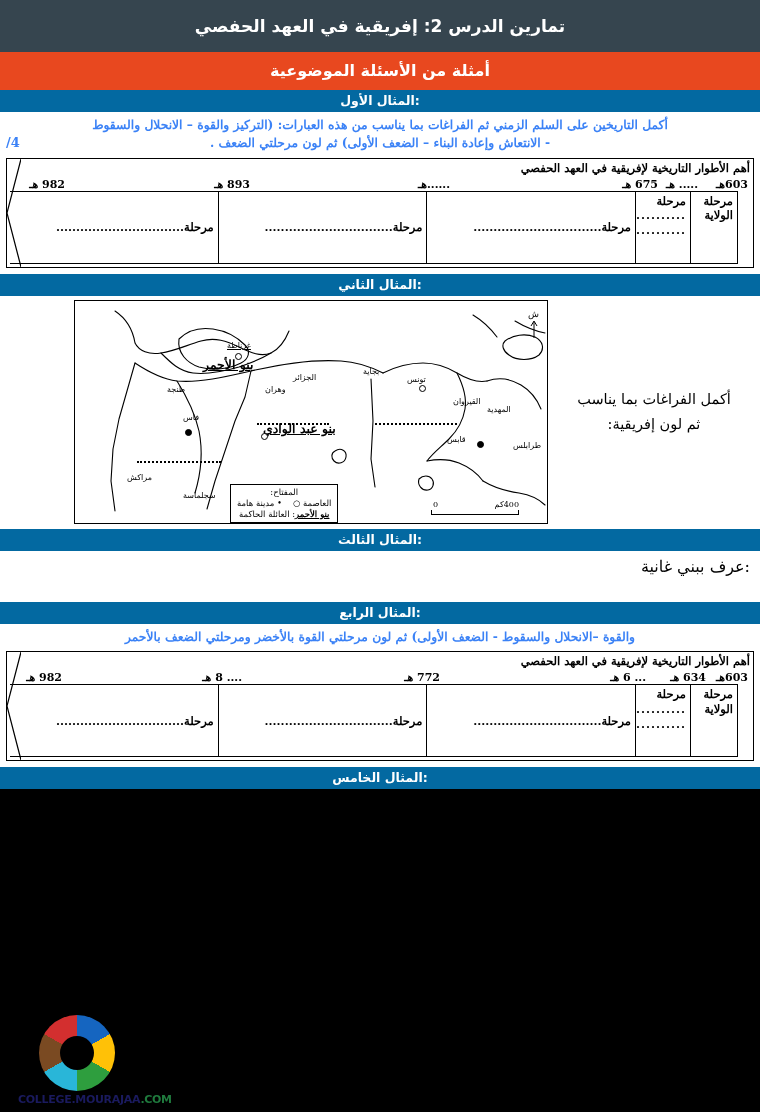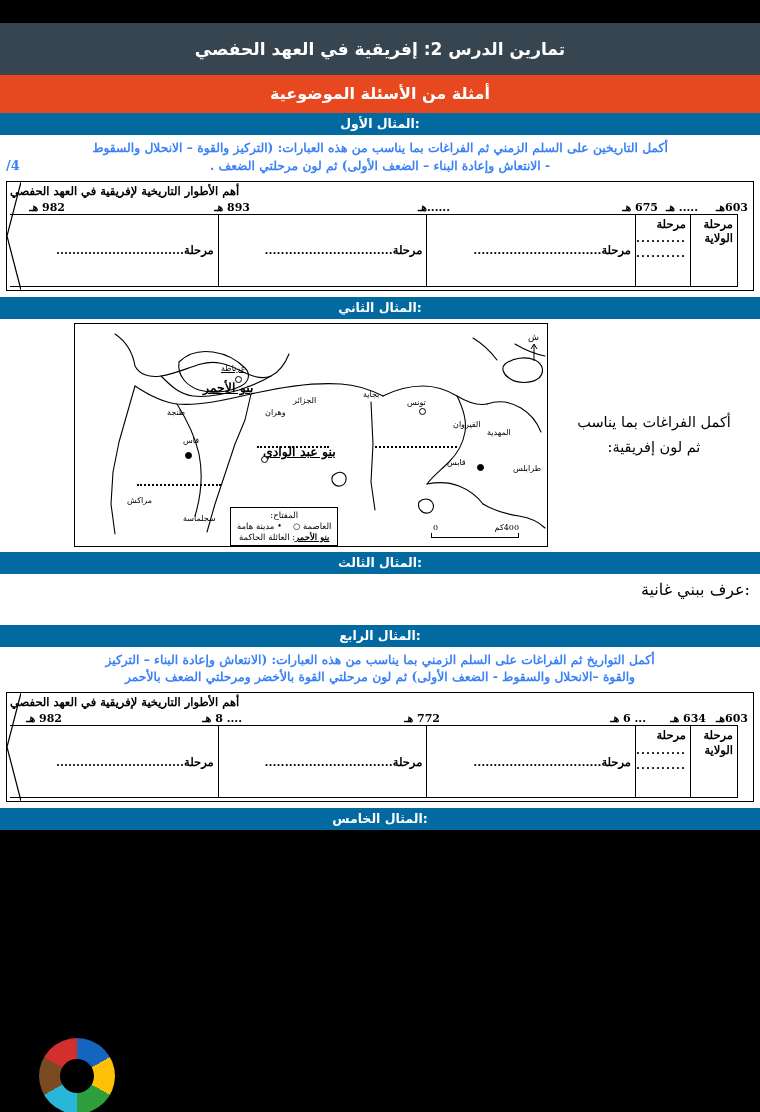--- a/index.html
+++ b/index.html
@@ -10,21 +10,20 @@
     overflow:hidden;position:relative;
   }
   .page{width:760px;height:1112px;position:relative;background:#000;}
 
   
   .title-bar{
     background:#36454f;color:#ffffff;
     text-align:center;font-weight:bold;
     font-size:17px;line-height:52px;height:52px;
     letter-spacing:0px;
-    margin-top:23px;
   }
   .orange-bar{
     background:#e8481f;color:#ffffff;
     text-align:center;font-weight:bold;
     font-size:16px;line-height:38px;height:38px;
   }
   .section-bar{
     background:#0369a1;color:#ffffff;
     text-align:center;font-weight:bold;
     font-size:12.5px;line-height:22px;height:22px;
@@ -51,21 +50,21 @@
     background:#ffffff;
     padding:2px 6px 6px 6px;
   }
   .tl-box{
     border:1px solid #000;
     position:relative;
     background:#fff;
     padding:2px 3px 3px 3px;
   }
   .tl-cap{
-    text-align:left;
+    text-align:right;
     font-family:"DejaVu Serif","Liberation Serif",serif;
     font-size:11.5px;font-weight:bold;
     margin:0 0 1px 0;
   }
   .tl-dates{
     position:relative;height:15px;
     font-family:"DejaVu Serif","Liberation Serif",serif;
     font-size:11px;font-weight:bold;
     direction:rtl;
   }
@@ -299,21 +298,21 @@
 
           <path d="M430 40 C438 34 450 32 460 36 C468 40 470 48 464 54 C456 60 442 60 434 54 C428 50 426 44 430 40 Z"></path>
           <path d="M344 178 C348 174 354 174 357 178 C360 182 358 188 353 189 C347 190 342 184 344 178 Z"></path>
           <path d="M260 150 C266 146 272 150 271 156 C270 162 263 164 259 160 C256 157 256 152 260 150 Z"></path>
         </g>
       </svg>
 
       <span class="mlabel big" style="left:128px;top:56px;">بنو الأحمر</span>
       <span class="mlabel big" style="left:188px;top:120px;">بنو عبد الوادي</span>
 
-      <span class="mlabel" style="left:146px;top:40px;text-decoration:underline;">غرناطة</span>
+      <span class="mlabel" style="left:152px;top:40px;text-decoration:underline;">غرناطة</span>
       <span class="mlabel" style="left:92px;top:84px;">طنجة</span>
       <span class="mlabel" style="left:108px;top:112px;">فاس</span>
       <span class="mlabel" style="left:52px;top:172px;">مراكش</span>
       <span class="mlabel" style="left:108px;top:190px;">سجلماسة</span>
       <span class="mlabel" style="left:190px;top:84px;">وهران</span>
       <span class="mlabel" style="left:218px;top:72px;">الجزائر</span>
       <span class="mlabel" style="left:288px;top:66px;">بجاية</span>
       <span class="mlabel" style="left:332px;top:74px;">تونس</span>
       <span class="mlabel" style="left:378px;top:96px;">القيروان</span>
       <span class="mlabel" style="left:412px;top:104px;">المهدية</span>
@@ -360,21 +359,20 @@
         <div class="bar"></div>
       </div>
     </div>
   </div>
 
   <div class="section-bar">:المثال الثالث</div>
   <div class="ex3">:عرف ببني غانية</div>
 
   <div class="section-bar">:المثال الرابع</div>
   <div class="white instr">
-    <span class="l1">أكمل التواريخ ثم الفراغات على السلم الزمني بما يناسب من هذه العبارات: (الانتعاش وإعادة البناء – التركيز</span>
     <span class="l2">والقوة –الانحلال والسقوط - الضعف الأولى) ثم لون مرحلتي القوة بالأخضر ومرحلتي الضعف بالأحمر</span>
   </div>
 
   <div class="tl-wrap">
     <div class="tl-box">
       <div class="tl-cap">أهم الأطوار التاريخية لإفريقية في العهد الحفصي</div>
       <div class="tl-dates">
         <span style="right:2px;">603هـ</span>
         <span style="right:44px;">634 هـ</span>
         <span style="right:104px;">... 6 هـ</span>

